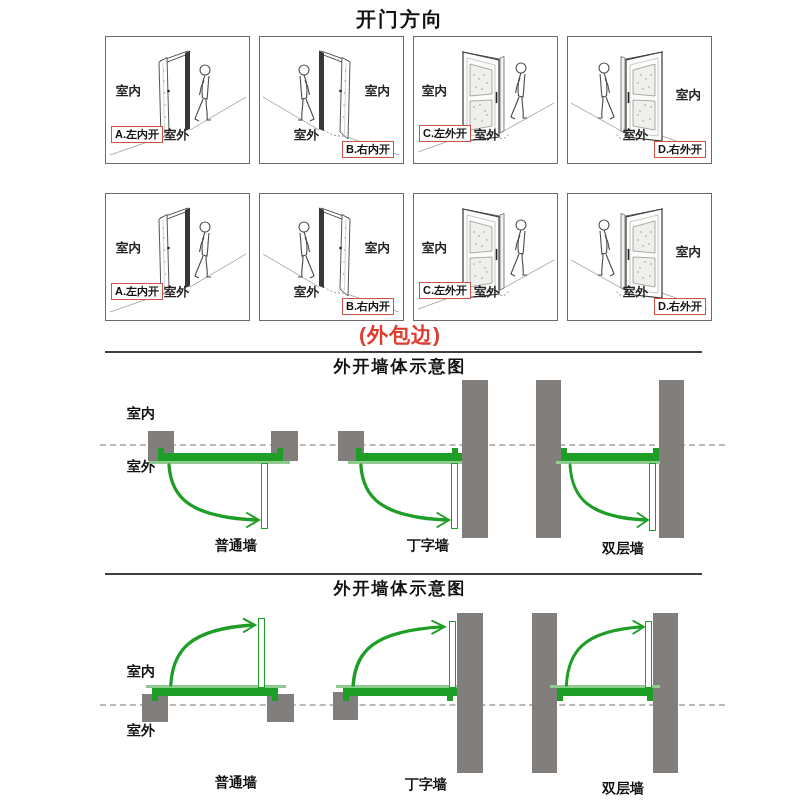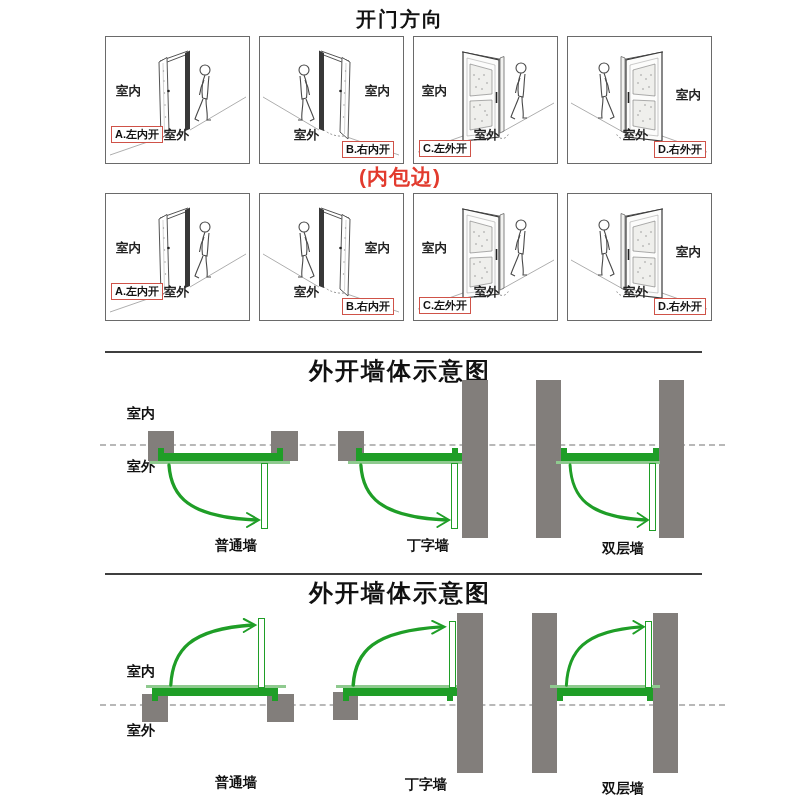--- a/index.html
+++ b/index.html
@@ -2,31 +2,31 @@
 <html style="--green: #1f9e27; --green_light: #8fca8f; --wall_gray: #827e7b; --red: #e23b2e;"><head>
 <meta charset="utf-8">
 <style>
   html,body{margin:0;padding:0;background:#fff;}
   #canvas{position:relative;width:800px;height:800px;background:#fff;overflow:hidden;
           font-family:"Liberation Sans","DejaVu Sans",sans-serif;color:#111;}
   .abs{position:absolute;}
   .ctr{left:0;width:800px;text-align:center;}
   .main-title{font-size:20px;font-weight:bold;letter-spacing:2px;}
   .red-cap{font-size:21px;font-weight:bold;color:var(--red,#e23b2e);letter-spacing:1px;}
-  .sec-title{font-size:24px;font-weight:bold;letter-spacing:2px;}
+  .sec-title{font-size:17px;font-weight:bold;letter-spacing:2px;}
   .divider{border-top:2px solid #3f3f3f;height:0;}
   .panel{position:absolute;width:143px;height:126px;border:1px solid #6a6a6a;background:#fff;}
   .panel svg.scene{position:absolute;left:0;top:0;}
   .mirror svg.scene{transform:scaleX(-1);}
   .lbl{position:absolute;font-weight:bold;font-size:12.5px;color:#222;white-space:nowrap;}
   .tagbox{position:absolute;font-weight:bold;font-size:11px;line-height:15px;color:#111;
           border:1px solid #cf5248;background:rgba(255,255,255,.92);padding:0 3px;white-space:nowrap;}
   .p-a .indoor{left:10px;top:46px;}  .p-a .outdoor{left:58px;top:90px;}  .p-a .tagbox{left:5px;bottom:20px;}
   .p-b .indoor{right:13px;top:46px;} .p-b .outdoor{left:34px;top:90px;}  .p-b .tagbox{right:9px;bottom:5px;}
-  .p-c .indoor{left:8px;top:46px;}   .p-c .outdoor{left:60px;top:90px;}  .p-c .tagbox{left:5px;bottom:6px;}
+  .p-c .indoor{left:8px;top:46px;}   .p-c .outdoor{left:60px;top:90px;}  .p-c .tagbox{left:5px;bottom:21px;}
   .p-d .indoor{right:10px;top:50px;} .p-d .outdoor{left:55px;top:90px;}  .p-d .tagbox{right:5px;bottom:5px;}
   .dashline{border-top:2px dashed #b8b8b8;height:0;}
   .wall-block{position:absolute;background:var(--wall_gray,#827e7b);}
   .gbar{position:absolute;height:8px;background:var(--green,#1f9e27);}
   .gtab{position:absolute;width:6px;height:5px;background:var(--green,#1f9e27);}
   .gthin{position:absolute;height:3px;background:var(--green_light,#8fca8f);}
   .slot{position:absolute;width:5px;background:#fff;border:1.5px solid var(--green,#1f9e27);}
   .arc{position:absolute;}
   .arc path{fill:none;stroke:var(--green,#1f9e27);stroke-linecap:round;}
   .arc .main{stroke-width:3.4px;}
@@ -121,21 +121,20 @@
   </div>
   <div class="panel p-d mirror" style="left:567px;top:36px">
     <svg class="scene" width="143" height="126">
         <use href="#scene-outward"></use>
       </svg>
     <span class="lbl indoor">室内</span>
     <span class="lbl outdoor">室外</span>
     <span class="tagbox">D.右外开</span>
   </div>
 
-  <div class="abs ctr red-cap" style="top:163px">(内包边)</div>
 
   <div class="panel p-a" style="left:105px;top:193px">
     <svg class="scene" width="143" height="126">
         <use href="#scene-inward"></use>
       </svg>
     <span class="lbl indoor">室内</span>
     <span class="lbl outdoor">室外</span>
     <span class="tagbox">A.左内开</span>
   </div>
   <div class="panel p-b mirror" style="left:259px;top:193px">
@@ -156,20 +155,21 @@
   </div>
   <div class="panel p-d mirror" style="left:567px;top:193px">
     <svg class="scene" width="143" height="126">
         <use href="#scene-outward"></use>
       </svg>
     <span class="lbl indoor">室内</span>
     <span class="lbl outdoor">室外</span>
     <span class="tagbox">D.右外开</span>
   </div>
 
+  <div class="abs ctr red-cap" style="top:321px">(外包边)</div>
 
   <div class="abs divider" style="left:105px;top:351px;width:597px"></div>
   <div class="abs ctr sec-title" style="top:355px">外开墙体示意图</div>
 
   <div class="abs dashline" style="left:100px;top:444px;width:625px"></div>
   <span class="side-lbl" style="left:127px;top:405px">室内</span>
   <span class="side-lbl" style="left:127px;top:458px">室外</span>
 
   <div class="wall-block" style="left:148px;top:431px;width:26px;height:30px"></div>
   <div class="wall-block" style="left:271px;top:431px;width:27px;height:30px"></div>

